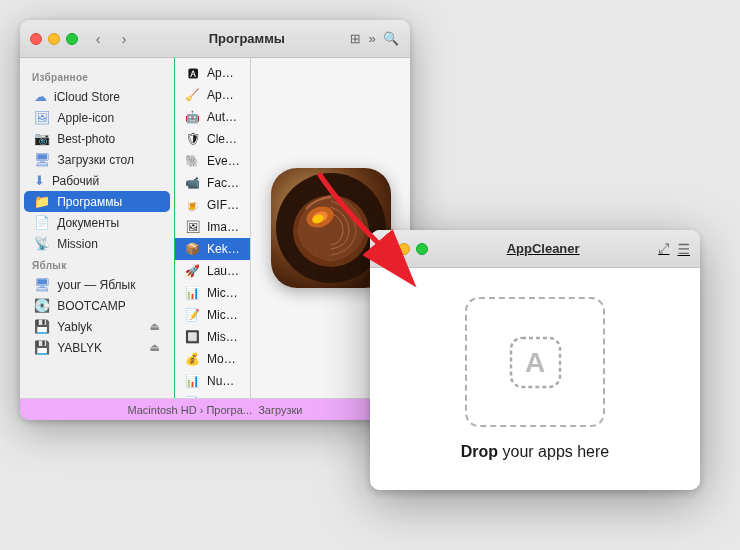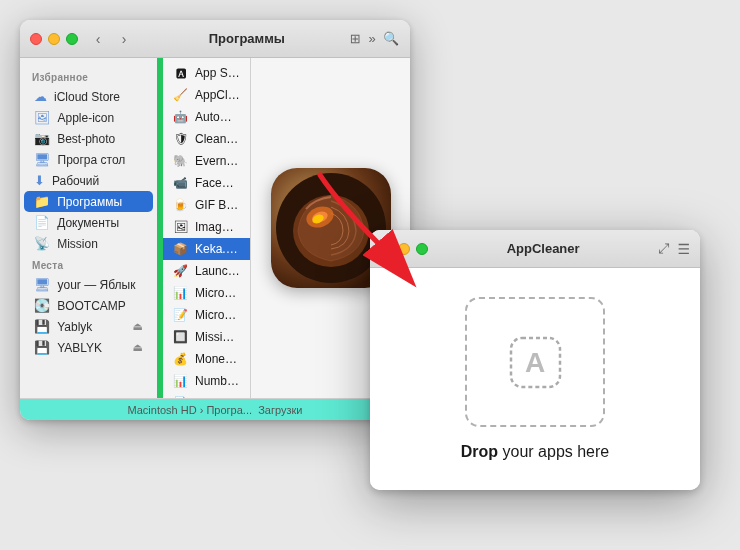--- a/index.html
+++ b/index.html
@@ -92,23 +92,23 @@
     }
 
     .finder-content {
       display: flex;
       flex: 1;
       overflow: hidden;
     }
 
     
     .sidebar {
-      width: 143px;
+      width: 155px;
       background: #f0f0f0;
-      border-right: 6px solid #22c55e;
+      border-right: 1px solid #22c55e;
       overflow-y: auto;
       flex-shrink: 0;
       padding: 8px 0;
     }
 
     .sidebar-section-label {
       font-size: 10px;
       font-weight: 700;
       color: #888;
       padding: 6px 12px 3px;
@@ -202,21 +202,21 @@
 
     
     .keka-icon-svg {
       width: 110px;
       height: 110px;
     }
 
     
     .finder-statusbar {
       height: 22px;
-      background: #5eead4;
+      background: #f0abfc;
       border-top: 1px solid #d0d0d0;
       display: flex;
       align-items: center;
       justify-content: center;
       font-size: 11px;
       color: #555;
     }
 
     
     .appcleaner-window {
@@ -234,20 +234,21 @@
     }
 
     .appcleaner-titlebar {
       height: 38px;
       background: linear-gradient(to bottom, #e8e8e8, #d8d8d8);
       border-bottom: 1px solid #c0c0c0;
       display: flex;
       align-items: center;
       padding: 0 10px;
       flex-shrink: 0;
+      text-decoration: underline;
     }
 
     .appcleaner-title {
       flex: 1;
       text-align: center;
       font-size: 13px;
       font-weight: 600;
       color: #2c2c2c;
     }
 
@@ -339,40 +340,40 @@
       <div class="sidebar-item">
         <span class="sidebar-icon">🖼</span>
         <span>Apple-icon</span>
       </div>
       <div class="sidebar-item">
         <span class="sidebar-icon">📷</span>
         <span>Best-photo</span>
       </div>
       <div class="sidebar-item">
         <span class="sidebar-icon">🖥</span>
-        <span>Програ стол</span>
+        <span>Загрузки стол</span>
       </div>
       <div class="sidebar-item">
         <span class="sidebar-icon">⬇</span>
         <span>Рабочий</span>
       </div>
       <div class="sidebar-item active">
         <span class="sidebar-icon">📁</span>
         <span>Программы</span>
       </div>
       <div class="sidebar-item">
         <span class="sidebar-icon">📄</span>
         <span>Документы</span>
       </div>
       <div class="sidebar-item">
         <span class="sidebar-icon">📡</span>
         <span>Mission</span>
       </div>
 
-      <div class="sidebar-section-label">Места</div>
+      <div class="sidebar-section-label">Яблык</div>
 
       <div class="sidebar-item">
         <span class="sidebar-icon">🖥</span>
         <span>your — Яблык</span>
       </div>
       <div class="sidebar-item">
         <span class="sidebar-icon">💽</span>
         <span>BOOTCAMP</span>
       </div>
       <div class="sidebar-item">

